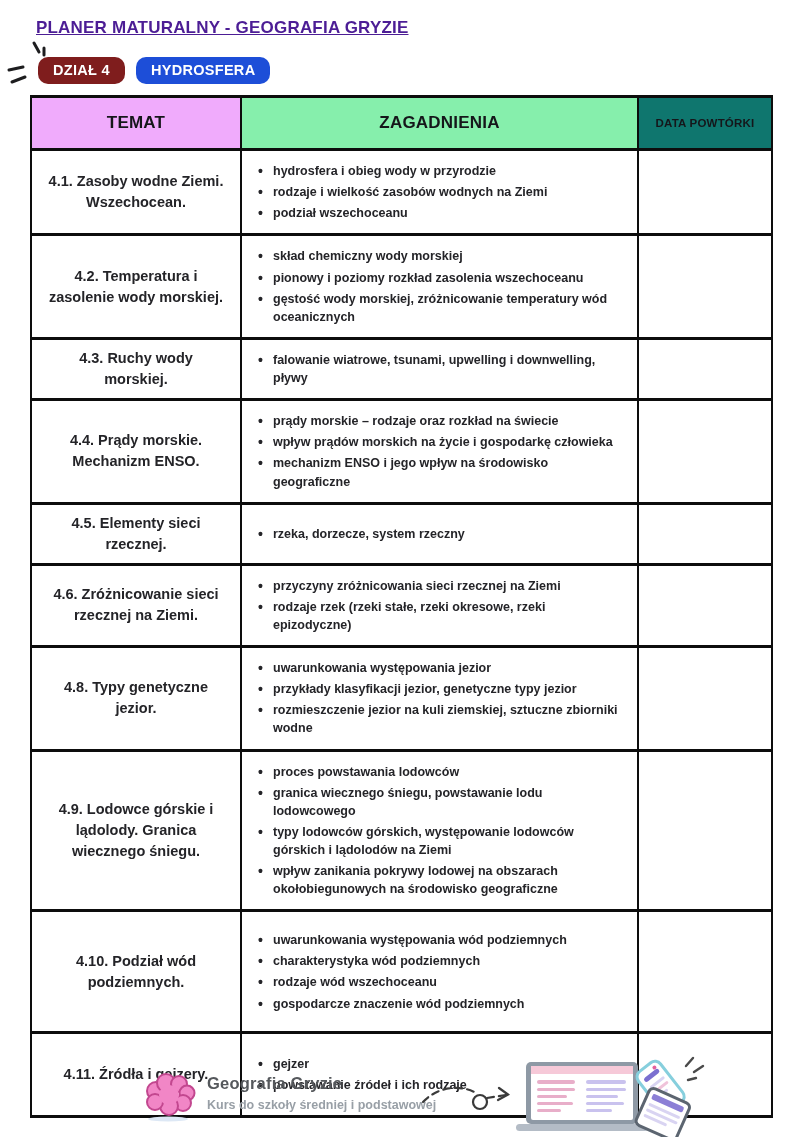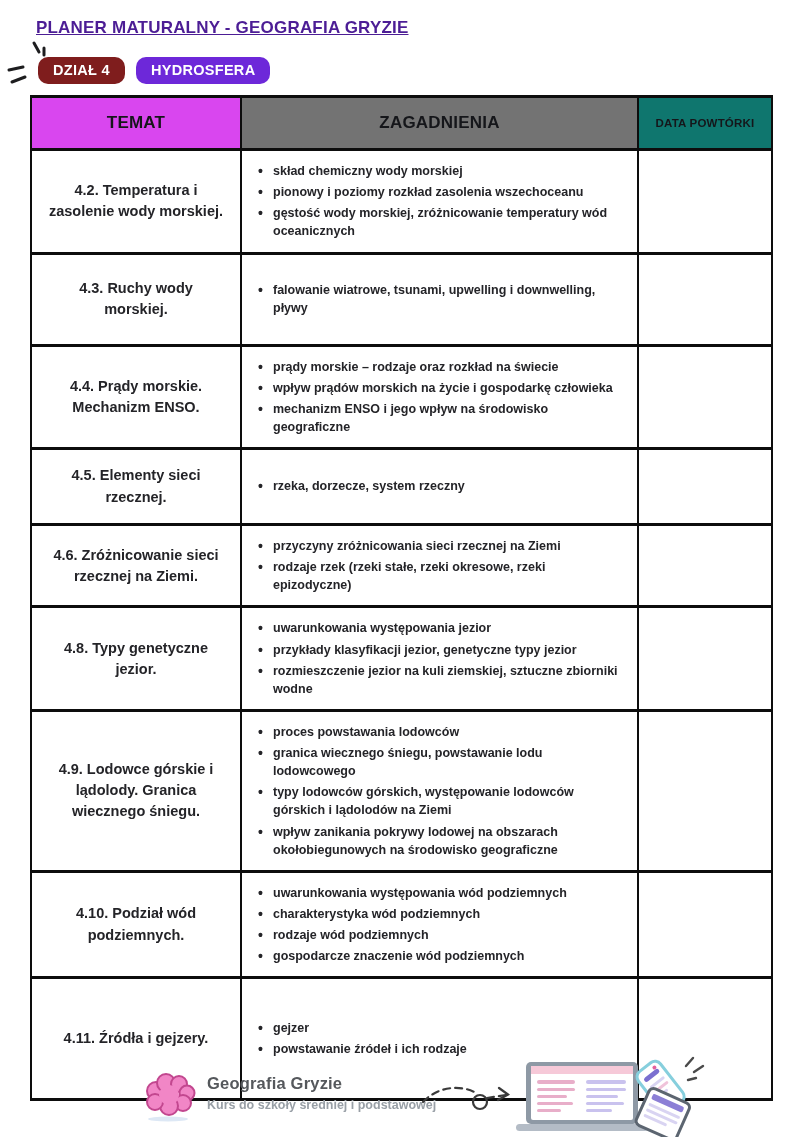--- a/index.html
+++ b/index.html
@@ -82,38 +82,49 @@
   <g stroke="#1d1d1f" stroke-width="3" stroke-linecap="round" fill="none">
     <line x1="28" y1="3" x2="33" y2="12"></line>
     <line x1="38" y1="8" x2="38" y2="15"></line>
     <line x1="3" y1="30" x2="17" y2="27"></line>
     <line x1="6" y1="42" x2="19" y2="37"></line>
   </g>
 </svg>
 
 <div class="badges">
   <div class="badge" style="background:#7f1d1d">DZIAŁ 4</div>
-  <div class="badge" style="background:#6d28d9">HYDROSFERA</div>
+  <div class="badge" style="background:#1d4ed8">HYDROSFERA</div>
 </div>
 
 <table class="planner">
   <colgroup>
       <col class="c-temat">
       <col class="c-zag">
       <col class="c-data">
     </colgroup>
   <thead>
     <tr>
-      <th class="h-main" style="background:#d946ef">TEMAT</th>
-      <th class="h-main" style="background:#737373">ZAGADNIENIA</th>
+      <th class="h-main" style="background:#f0abfc">TEMAT</th>
+      <th class="h-main" style="background:#86efac">ZAGADNIENIA</th>
       <th class="h-small" style="background:#0f766e">DATA POWTÓRKI</th>
     </tr>
   </thead>
   <tbody>
       <tr>
+        <td class="topic-cell">4.1. Zasoby wodne Ziemi. Wszechocean.</td>
+        <td class="issues-cell">
+          <ul>
+            <li>hydrosfera i obieg wody w przyrodzie</li>
+            <li>rodzaje i wielkość zasobów wodnych na Ziemi</li>
+            <li>podział wszechoceanu</li>
+          </ul>
+        </td>
+        <td class="date-cell"></td>
+      </tr>
+      <tr>
         <td class="topic-cell">4.2. Temperatura i zasolenie wody morskiej.</td>
         <td class="issues-cell">
           <ul>
             <li>skład chemiczny wody morskiej</li>
             <li>pionowy i poziomy rozkład zasolenia wszechoceanu</li>
             <li>gęstość wody morskiej, zróżnicowanie temperatury wód oceanicznych</li>
           </ul>
         </td>
         <td class="date-cell"></td>
       </tr>
@@ -178,21 +189,21 @@
           </ul>
         </td>
         <td class="date-cell"></td>
       </tr>
       <tr>
         <td class="topic-cell">4.10. Podział wód podziemnych.</td>
         <td class="issues-cell">
           <ul>
             <li>uwarunkowania występowania wód podziemnych</li>
             <li>charakterystyka wód podziemnych</li>
-            <li>rodzaje wód podziemnych</li>
+            <li>rodzaje wód wszechoceanu</li>
             <li>gospodarcze znaczenie wód podziemnych</li>
           </ul>
         </td>
         <td class="date-cell"></td>
       </tr>
       <tr>
         <td class="topic-cell">4.11. Źródła i gejzery.</td>
         <td class="issues-cell">
           <ul>
             <li>gejzer</li>

